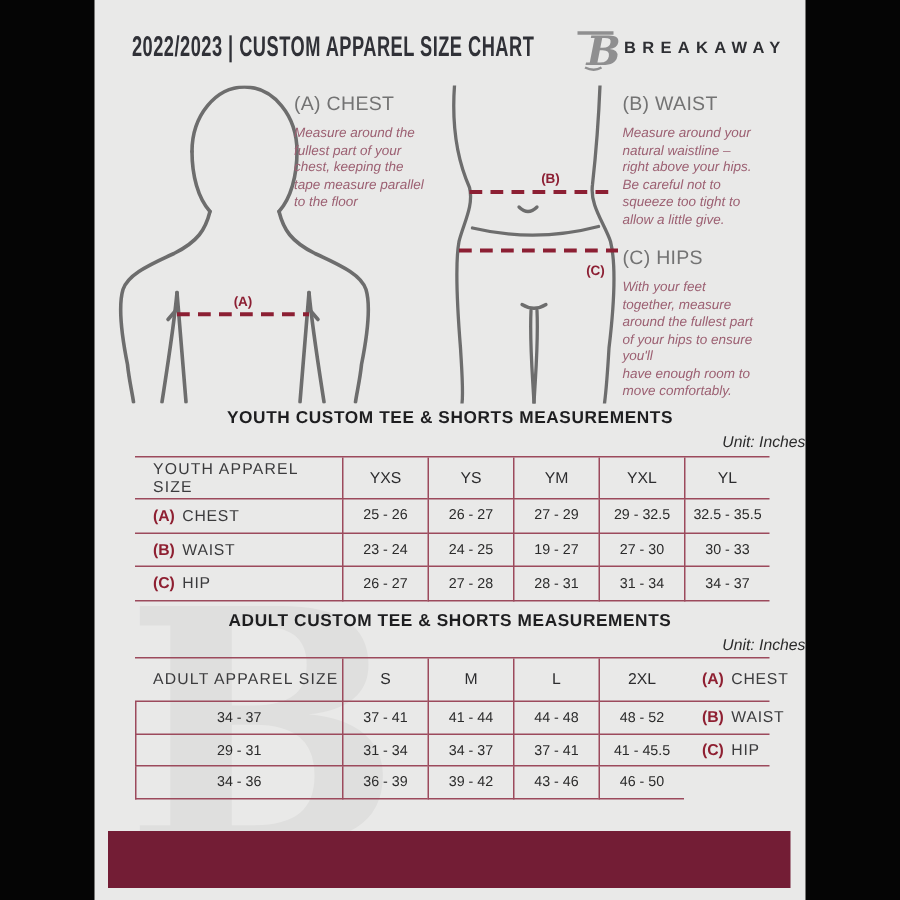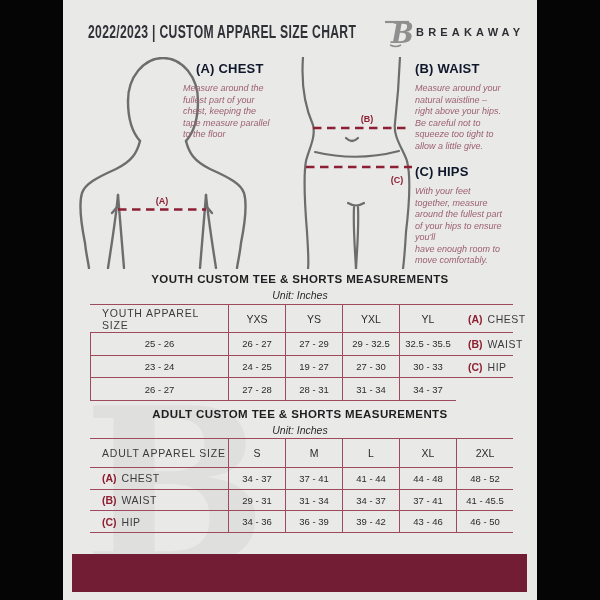--- a/index.html
+++ b/index.html
@@ -12,29 +12,29 @@
 
   
   .hdr-title{position:absolute;left:25px;top:21px;font-size:19px;font-weight:bold;
              color:#303137;letter-spacing:.5px;white-space:nowrap;
              transform:scaleX(.64);transform-origin:left top;}
   .logo{position:absolute;left:320px;top:15px;}
   .brand{position:absolute;left:353px;top:26px;font-size:11px;font-weight:bold;
          letter-spacing:4.2px;color:#2e2f33;}
 
   
-  .g-head{position:absolute;font-size:13px;font-weight:bold;color:#0f172a;letter-spacing:.2px;}
+  .g-head{position:absolute;font-size:13px;font-weight:normal;color:#737373;letter-spacing:.2px;}
   .g-body{position:absolute;font-size:9px;line-height:11.5px;font-style:italic;
           color:#9c6072;white-space:pre-line;}
   .fig{position:absolute;}
 
   
   .tbl-title{position:absolute;left:0;width:474px;text-align:center;font-size:11.5px;
              font-weight:bold;letter-spacing:.4px;color:#1e1e20;}
-  .tbl-unit{position:absolute;left:0;width:474px;text-align:center;font-size:10.5px;
+  .tbl-unit{position:absolute;left:0;width:474px;text-align:right;font-size:10.5px;
             font-style:italic;color:#2b2b2b;}
   .size-table{position:absolute;left:27px;width:423px;display:grid;
               grid-template-columns:138px repeat(5,57px);
               border-top:1.5px solid #9c4a5c;z-index:1;}
   .cell{border-bottom:1px solid #9c4a5c;display:flex;align-items:center;}
   .cell.c-data{border-left:1px solid #9c4a5c;justify-content:center;}
   .cell.c-label{padding-left:12px;}
   .hdr-size{font-size:10.5px;font-weight:normal;color:#2c2c2e;}
   .hdr-label{font-size:10.5px;letter-spacing:.8px;color:#3b3b3d;}
   .row-prefix{font-size:10.5px;font-weight:bold;color:#8e1f31;margin-right:5px;}
@@ -93,21 +93,21 @@
         <path d="M69 150 C68 172 70 192 71 212"></path>
         <path d="M73 150 C74 172 72 192 71 212"></path>
       </g>
       <path d="M28 71 L125 71" stroke="#8c1f33" stroke-width="2.6" stroke-dasharray="8.5 5.5" fill="none"></path>
       <text x="82" y="65" text-anchor="middle" font-size="9" font-weight="bold" fill="#8c1f33">(B)</text>
       <path d="M21 110 L127 110" stroke="#8c1f33" stroke-width="2.6" stroke-dasharray="8.5 5.5" fill="none"></path>
       <text x="112" y="126" text-anchor="middle" font-size="9" font-weight="bold" fill="#8c1f33">(C)</text>
     </svg>
 
     <div class="g-head" style="left:133px;top:61px;">(A) CHEST</div>
-    <div class="g-body" style="left:120px;top:83px;width:120px;">Measure around the
+    <div class="g-body" style="left:133px;top:83px;width:120px;">Measure around the
 fullest part of your
 chest, keeping the
 tape measure parallel
 to the floor</div>
 
     <div class="g-head" style="left:352px;top:61px;">(B) WAIST</div>
     <div class="g-body" style="left:352px;top:83px;width:118px;">Measure around your
 natural waistline –
 right above your hips.
 Be careful not to
@@ -125,20 +125,21 @@
 
     <div class="tbl-title" style="top:273px;">YOUTH CUSTOM TEE &amp; SHORTS MEASUREMENTS</div>
     <div class="tbl-unit" style="top:289px;">Unit: Inches</div>
 
     <div class="size-table" style="top:304px;grid-template-rows:28px 22.7px 22.7px 22.7px;">
       <div class="cell c-label">
           <span class="hdr-label">YOUTH APPAREL SIZE</span>
         </div>
       <div class="cell c-data hdr-size">YXS</div>
       <div class="cell c-data hdr-size">YS</div>
+      <div class="cell c-data hdr-size">YM</div>
       <div class="cell c-data hdr-size">YXL</div>
       <div class="cell c-data hdr-size">YL</div>
 
       <div class="cell c-label">
           <span class="row-prefix">(A)</span>
           <span class="row-label">CHEST</span>
         </div>
       <div class="cell c-data val">25 - 26</div>
       <div class="cell c-data val">26 - 27</div>
       <div class="cell c-data val">27 - 29</div>
@@ -169,21 +170,20 @@
     <div class="tbl-title" style="top:408px;">ADULT CUSTOM TEE &amp; SHORTS MEASUREMENTS</div>
     <div class="tbl-unit" style="top:424px;">Unit: Inches</div>
 
     <div class="size-table" style="top:438px;grid-template-rows:29px 21.7px 21.7px 21.7px;">
       <div class="cell c-label">
           <span class="hdr-label">ADULT APPAREL SIZE</span>
         </div>
       <div class="cell c-data hdr-size">S</div>
       <div class="cell c-data hdr-size">M</div>
       <div class="cell c-data hdr-size">L</div>
-      <div class="cell c-data hdr-size">XL</div>
       <div class="cell c-data hdr-size">2XL</div>
 
       <div class="cell c-label">
           <span class="row-prefix">(A)</span>
           <span class="row-label">CHEST</span>
         </div>
       <div class="cell c-data val">34 - 37</div>
       <div class="cell c-data val">37 - 41</div>
       <div class="cell c-data val">41 - 44</div>
       <div class="cell c-data val">44 - 48</div>

